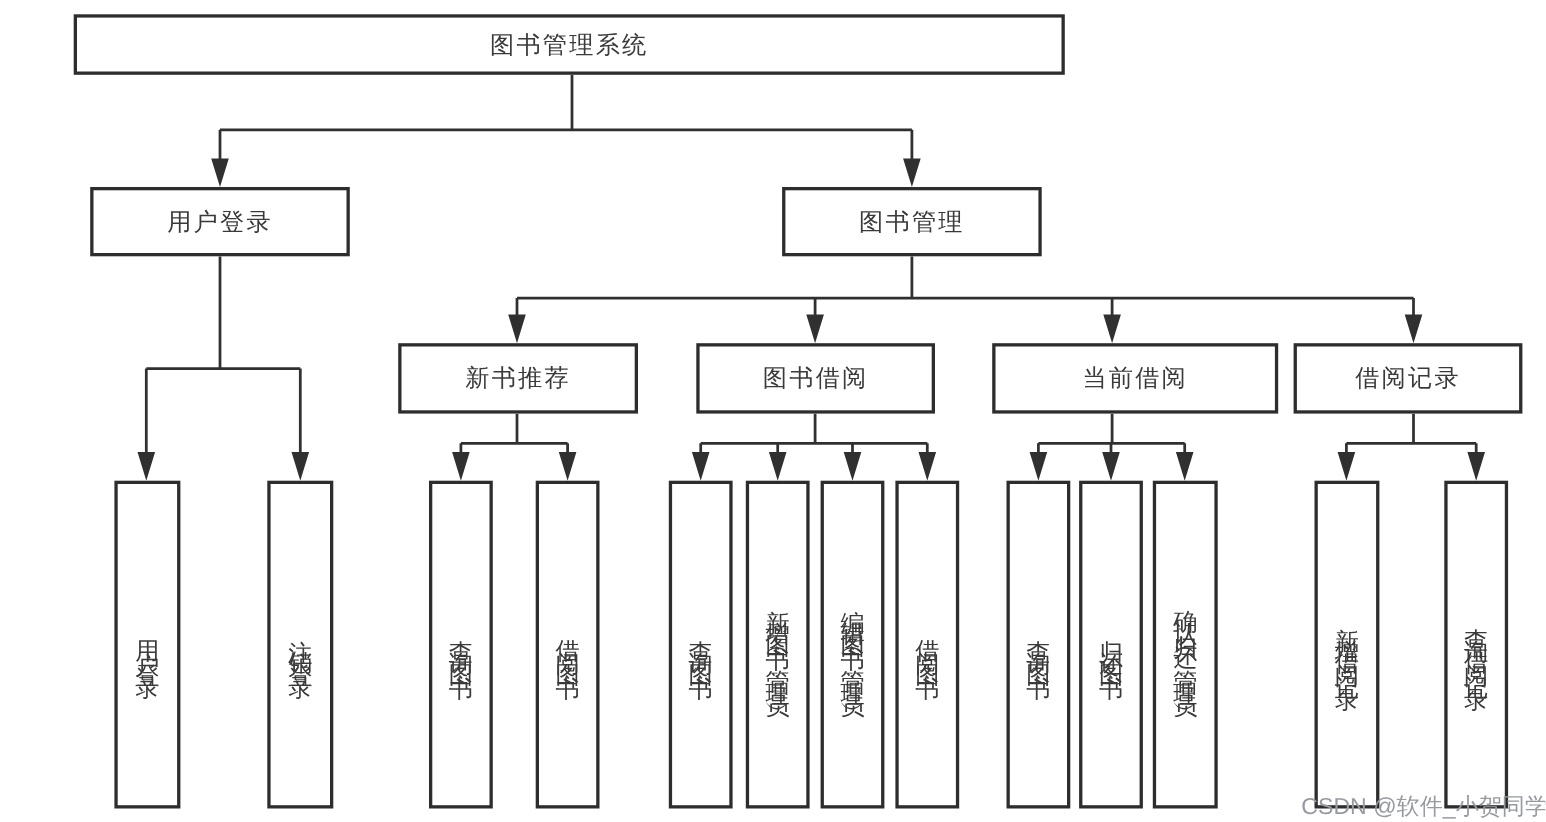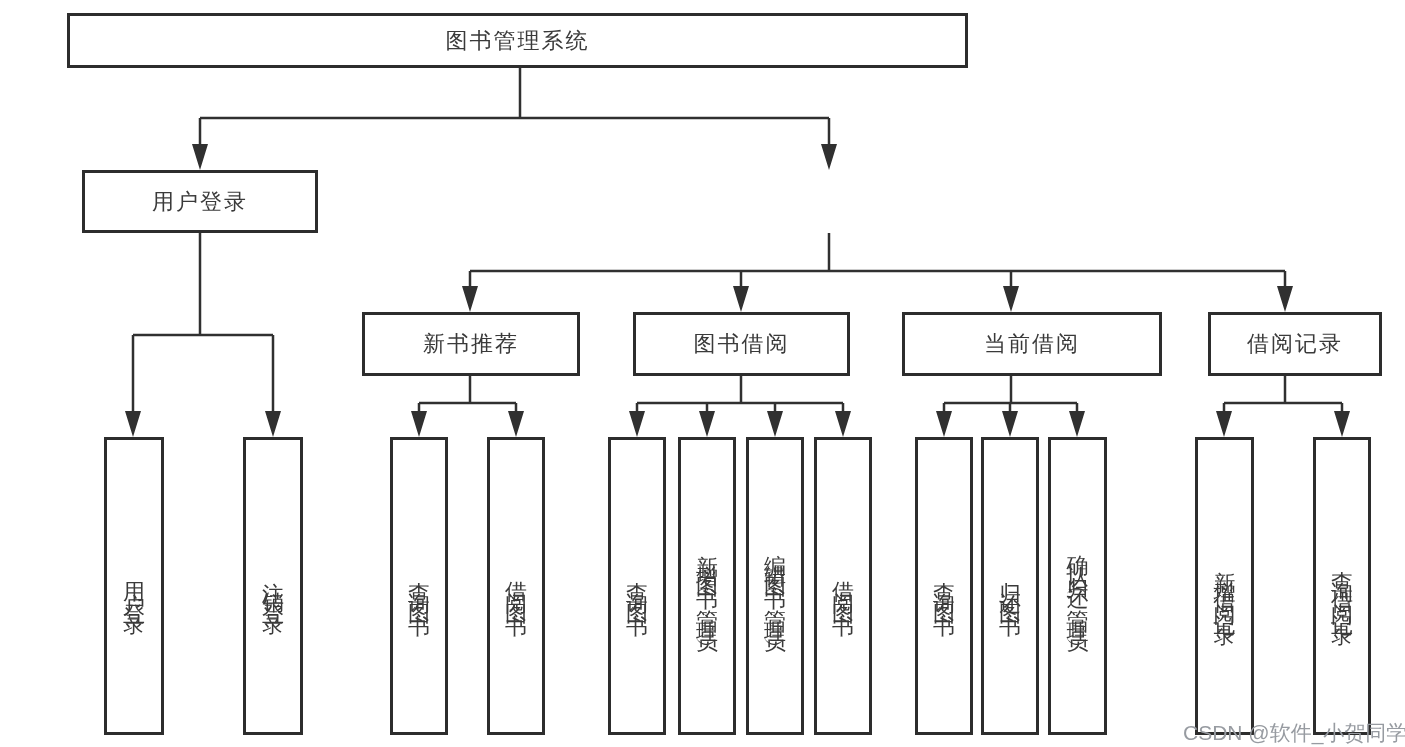--- a/index.html
+++ b/index.html
@@ -77,25 +77,26 @@
       M125 411H141L133 437Z M265 411H281L273 437Z
       M411 411H427L419 437Z M508 411H524L516 437Z
       M629 411H645L637 437Z M699 411H715L707 437Z M767 411H783L775 437Z M835 411H851L843 437Z
       M936 411H952L944 437Z M1002 411H1018L1010 437Z M1069 411H1085L1077 437Z
       M1216 411H1232L1224 437Z M1334 411H1350L1342 437Z"></path>
   </svg>
 
   <div class="hbox" style="left:20px; top:13px; width:901px; height:55px;margin-left:47px;">图书管理系统</div>
 
   <div class="hbox" style="left:82px; top:170px; width:236px; height:63px;">用户登录</div>
+  <div class="hbox" style="left:711px; top:170px; width:236px; height:63px;">图书管理</div>
 
   <div class="hbox" style="left:362px; top:312px; width:218px; height:64px;font-family:Liberation Mono, monospace;">新书推荐</div>
   <div class="hbox" style="left:633px; top:312px; width:217px; height:64px;">图书借阅</div>
   <div class="hbox" style="left:902px; top:312px; width:260px; height:64px;">当前借阅</div>
-  <div class="hbox" style="left:1208px; top:312px; width:174px; height:64px;">借阅记录</div>
+  <div class="hbox" style="left:1176px; top:312px; width:208px; height:64px;">借阅记录</div>
 
   <div class="vbox" style="left:104px; top:437px; width:60px; height:298px;">
     <span>用户登录</span>
   </div>
   <div class="vbox" style="left:243px; top:437px; width:60px; height:298px;">
     <span>注销登录</span>
   </div>
 
   <div class="vbox" style="left:390px; top:437px; width:58px; height:298px;">
     <span>查询图书</span>

